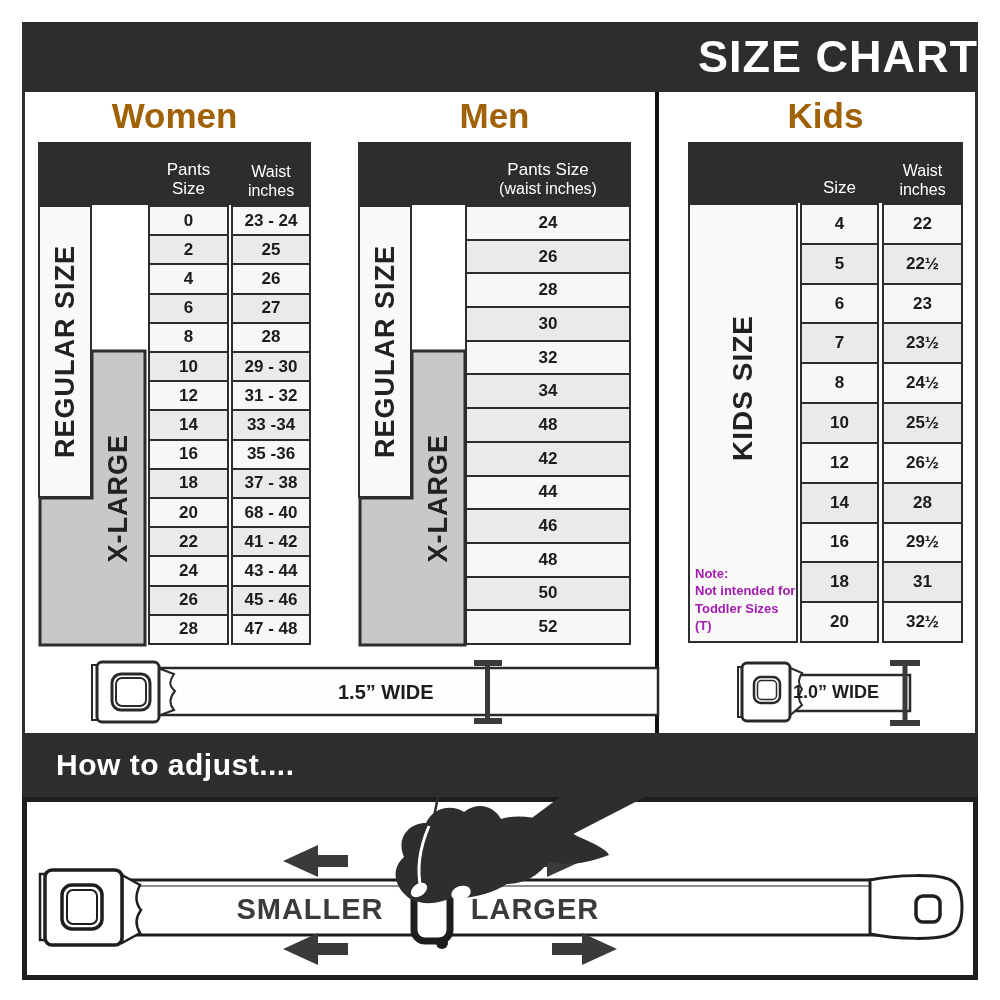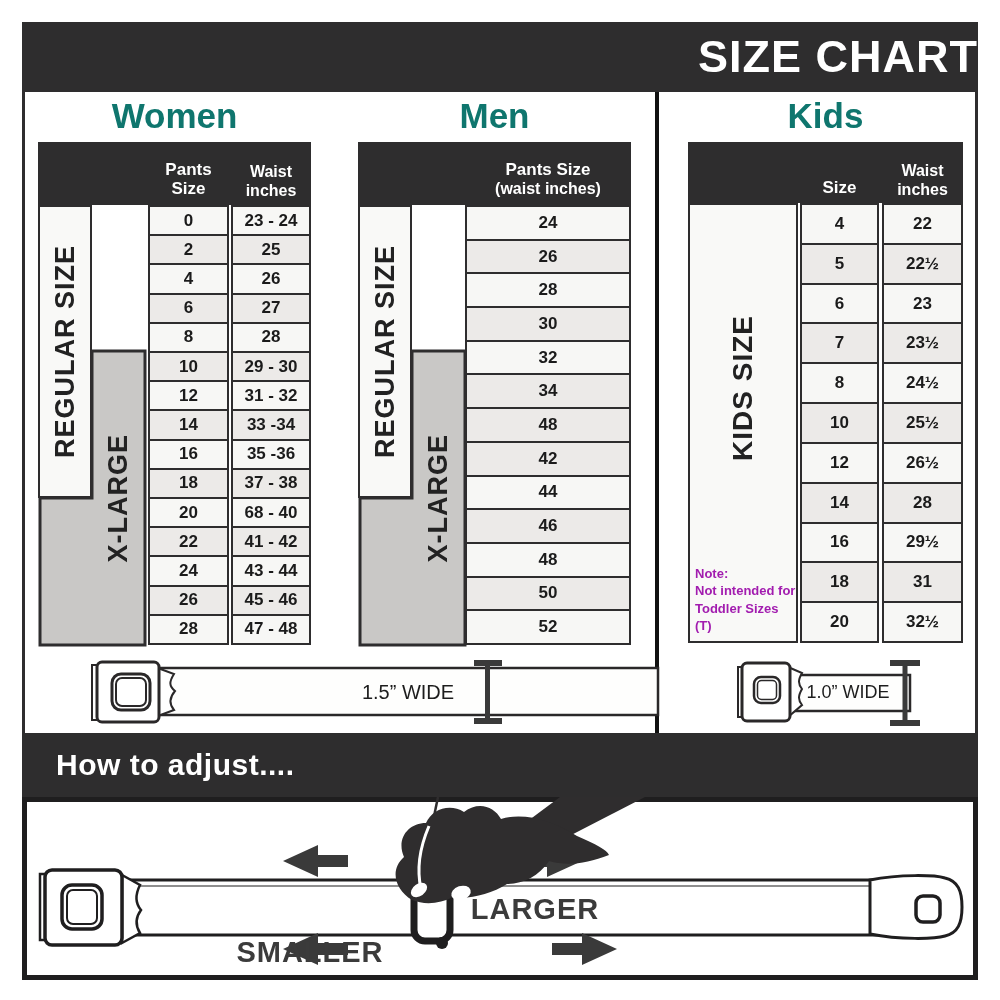--- a/index.html
+++ b/index.html
@@ -5,36 +5,36 @@
   html,body{margin:0;padding:0;background:#fff;}
   #stage{position:relative;width:1000px;height:1000px;background:#ffffff;
          font-family:"Liberation Sans","DejaVu Sans",sans-serif;overflow:hidden;}
   .abs{position:absolute;}
   .band{background:#2e2d2e;color:#fff;}
   .title-band{left:22px;top:22px;width:956px;height:70px;display:flex;align-items:center;justify-content:flex-end;}
   .title-band span{font-size:45px;font-weight:bold;letter-spacing:1px;}
   .tables-frame{left:22px;top:92px;width:956px;height:641px;border-left:3px solid #2e2d2e;border-right:3px solid #2e2d2e;box-sizing:border-box;}
   .vdivider{left:655px;top:92px;width:4px;height:641px;background:#111;}
   .col-heading{top:94px;height:44px;display:flex;align-items:center;justify-content:center;
-               color:#0f766e;font-size:35px;font-weight:bold;}
+               color:#a16207;font-size:35px;font-weight:bold;}
   .tbl-header{top:142px;background:#2e2d2e;color:#fff;}
-  .hdr-label{position:absolute;text-align:center;font-weight:bold;line-height:1.15;}
+  .hdr-label{position:absolute;text-align:center;font-weight:normal;line-height:1.15;}
   .vcol{display:flex;flex-direction:column;}
   .cell{flex:1;border:2px solid #2e2d2e;background:#f7f7f5;display:flex;align-items:center;justify-content:center;
         font-weight:bold;font-size:17px;color:#1b1b1b;}
   .cell.alt{background:#eceae8;}
   .vcol div.cell:not(:first-of-type){margin-top:-2px;}
   .sideband{border:2px solid #2e2d2e;box-sizing:border-box;display:flex;align-items:center;justify-content:center;background:#f9f9f7;}
   .vtext{writing-mode:vertical-rl;transform:rotate(180deg);font-weight:bold;color:#222;white-space:nowrap;}
   .reg-text{font-size:27px;letter-spacing:1px;}
   .xl-text{font-size:27px;letter-spacing:1px;}
   .kids-text{font-size:28px;letter-spacing:1px;}
   .xl-overlay{display:flex;align-items:center;justify-content:center;}
   .note{position:absolute;left:5px;bottom:6px;font-size:13px;font-weight:bold;color:#a21caf;line-height:1.35;text-align:left;}
-  .belt-label{font-weight:normal;color:#1d1d1d;text-align:center;}
+  .belt-label{font-weight:bold;color:#1d1d1d;text-align:left;}
   .adjust-band{left:22px;top:733px;width:956px;height:64px;display:flex;align-items:center;}
   .adjust-band span{font-size:30px;font-weight:bold;margin-left:34px;letter-spacing:0.5px;}
   .adjust-box{left:22px;top:797px;width:956px;height:183px;border:5px solid #1f1e1f;box-sizing:border-box;background:#fff;}
   .big-dir-label{font-size:29px;font-weight:bold;color:#3b3b3b;letter-spacing:1px;text-align:center;}
 </style>
 </head>
 <body>
 
 <div id="stage">
 
@@ -252,16 +252,16 @@
 
     <g>
       <polygon points="530,0 615,0 487,66 455,56" fill="#2f2d2e"></polygon>
       <line x1="408" y1="0" x2="396" y2="58" stroke="#2f2d2e" stroke-width="2.5"></line>
       <path d="M382,103 C364,92 360,72 374,60 C366,42 378,26 396,26 C402,12 420,6 434,15 C448,4 464,9 471,22 C493,15 522,23 547,39 C566,47 577,53 579,58 C556,67 536,69 519,64 C509,79 493,87 477,87 C461,97 438,103 423,100 C410,107 394,108 382,103 Z" fill="#2f2d2e"></path>
       <path d="M399,29 C390,50 386,70 391,92" stroke="#fff" stroke-width="3" fill="none"></path>
       <ellipse cx="389" cy="93" rx="9" ry="6" fill="#fff" transform="rotate(-35 389 93)"></ellipse>
       <ellipse cx="431" cy="96" rx="10" ry="7" fill="#fff" transform="rotate(-18 431 96)"></ellipse>
     </g>
   </svg>
-  <div class="abs big-dir-label" style="left:220px;top:893px;width:180px;margin-top:43px;">SMALLER</div>
+  <div class="abs big-dir-label" style="left:220px;top:893px;width:180px;">SMALLER</div>
   <div class="abs big-dir-label" style="left:450px;top:893px;width:170px;">LARGER</div>
 
 </div>
 
 </body></html>

